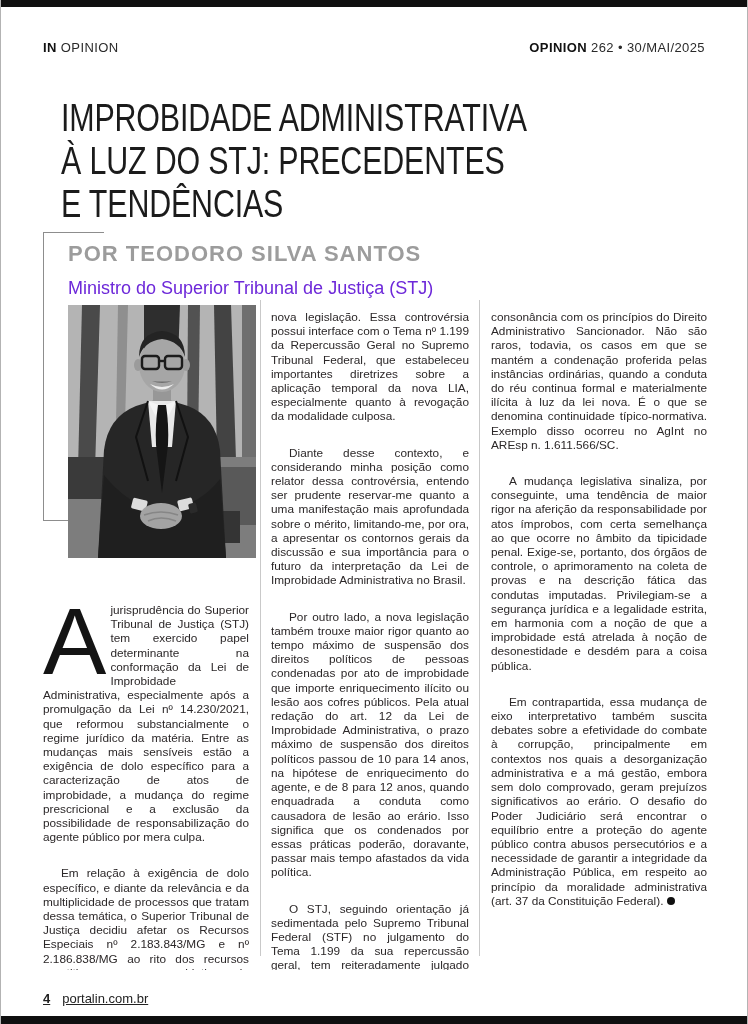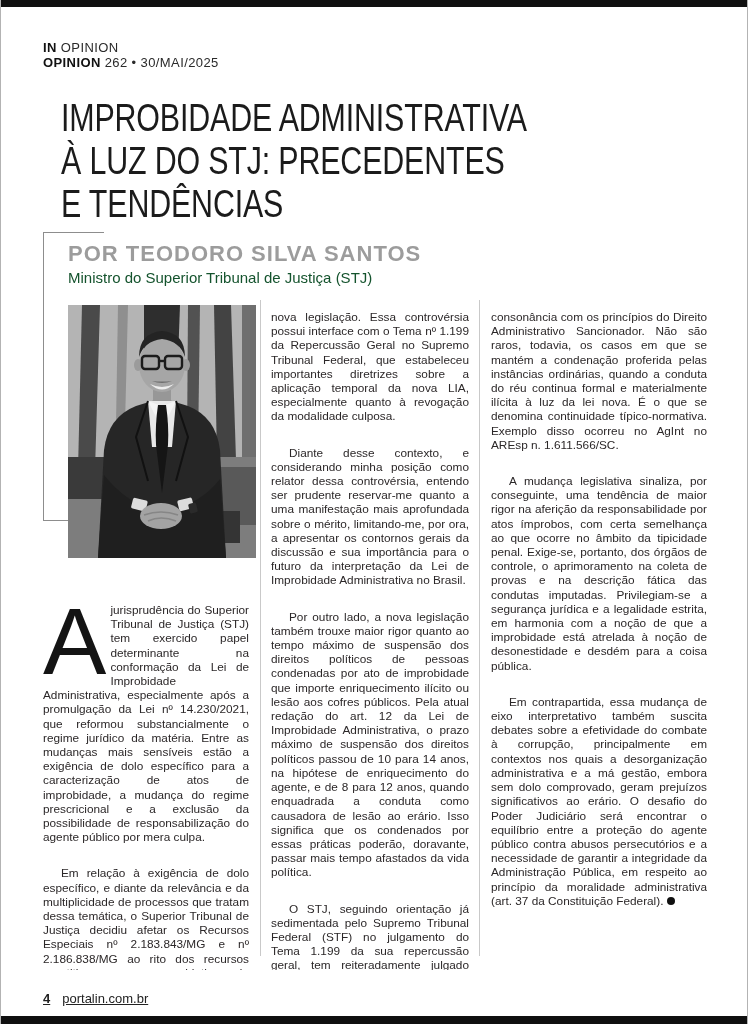--- a/index.html
+++ b/index.html
@@ -8,42 +8,42 @@
     font-family:"Liberation Sans",sans-serif;color:#2b2728;
     box-sizing:border-box;border-left:1px solid #b3b3b3;border-right:1px solid #b3b3b3;
     overflow:hidden;
   }
   .bar{position:absolute;left:0;right:0;background:#101010;}
   .bar.top{top:0;height:7px;}
   .bar.bottom{bottom:0;height:8px;}
 
   .masthead{
     position:absolute;top:40px;left:42px;right:42px;
-    display:flex;justify-content:space-between;align-items:flex-start;
-    font-size:13px;letter-spacing:.4px;color:#2a2a2a;flex-direction:column;
+    display:flex;justify-content:space-between;align-items:center;
+    font-size:13px;letter-spacing:.4px;color:#2a2a2a;
   }
   .masthead b{font-weight:bold;color:#111;}
   .masthead .sep{display:inline-block;width:4px;}
 
   .title{
     position:absolute;top:97px;left:60px;margin:0;
     font-weight:400;font-size:38px;line-height:43px;color:#1b1b1b;
     letter-spacing:-.2px;white-space:nowrap;
     transform:scaleX(.80);transform-origin:left top;
   }
   .title .tl{display:block;}
 
   .bracket{
     position:absolute;left:42px;top:232px;width:60px;height:287px;
     border-left:1px solid #8d8d8d;border-top:1px solid #8d8d8d;border-bottom:1px solid #8d8d8d;
     z-index:1;
   }
   .byline{position:absolute;left:67px;top:241px;z-index:2;}
   .byline .author{font-size:22px;font-weight:bold;letter-spacing:1px;color:#9c9c9c;}
-  .byline .role{font-size:15px;color:#14532d;margin-top:2px;}
+  .byline .role{font-size:18px;color:#6d28d9;margin-top:11px;}
 
   .photo{
     position:absolute;left:67px;top:305px;width:188px;height:253px;z-index:3;
     overflow:hidden;background:#9d9d9d;
   }
 
   .vdiv{position:absolute;top:300px;width:1px;height:656px;background:#c9c9c9;}
   .vdiv.d1{left:259px;}
   .vdiv.d2{left:478px;}
 

